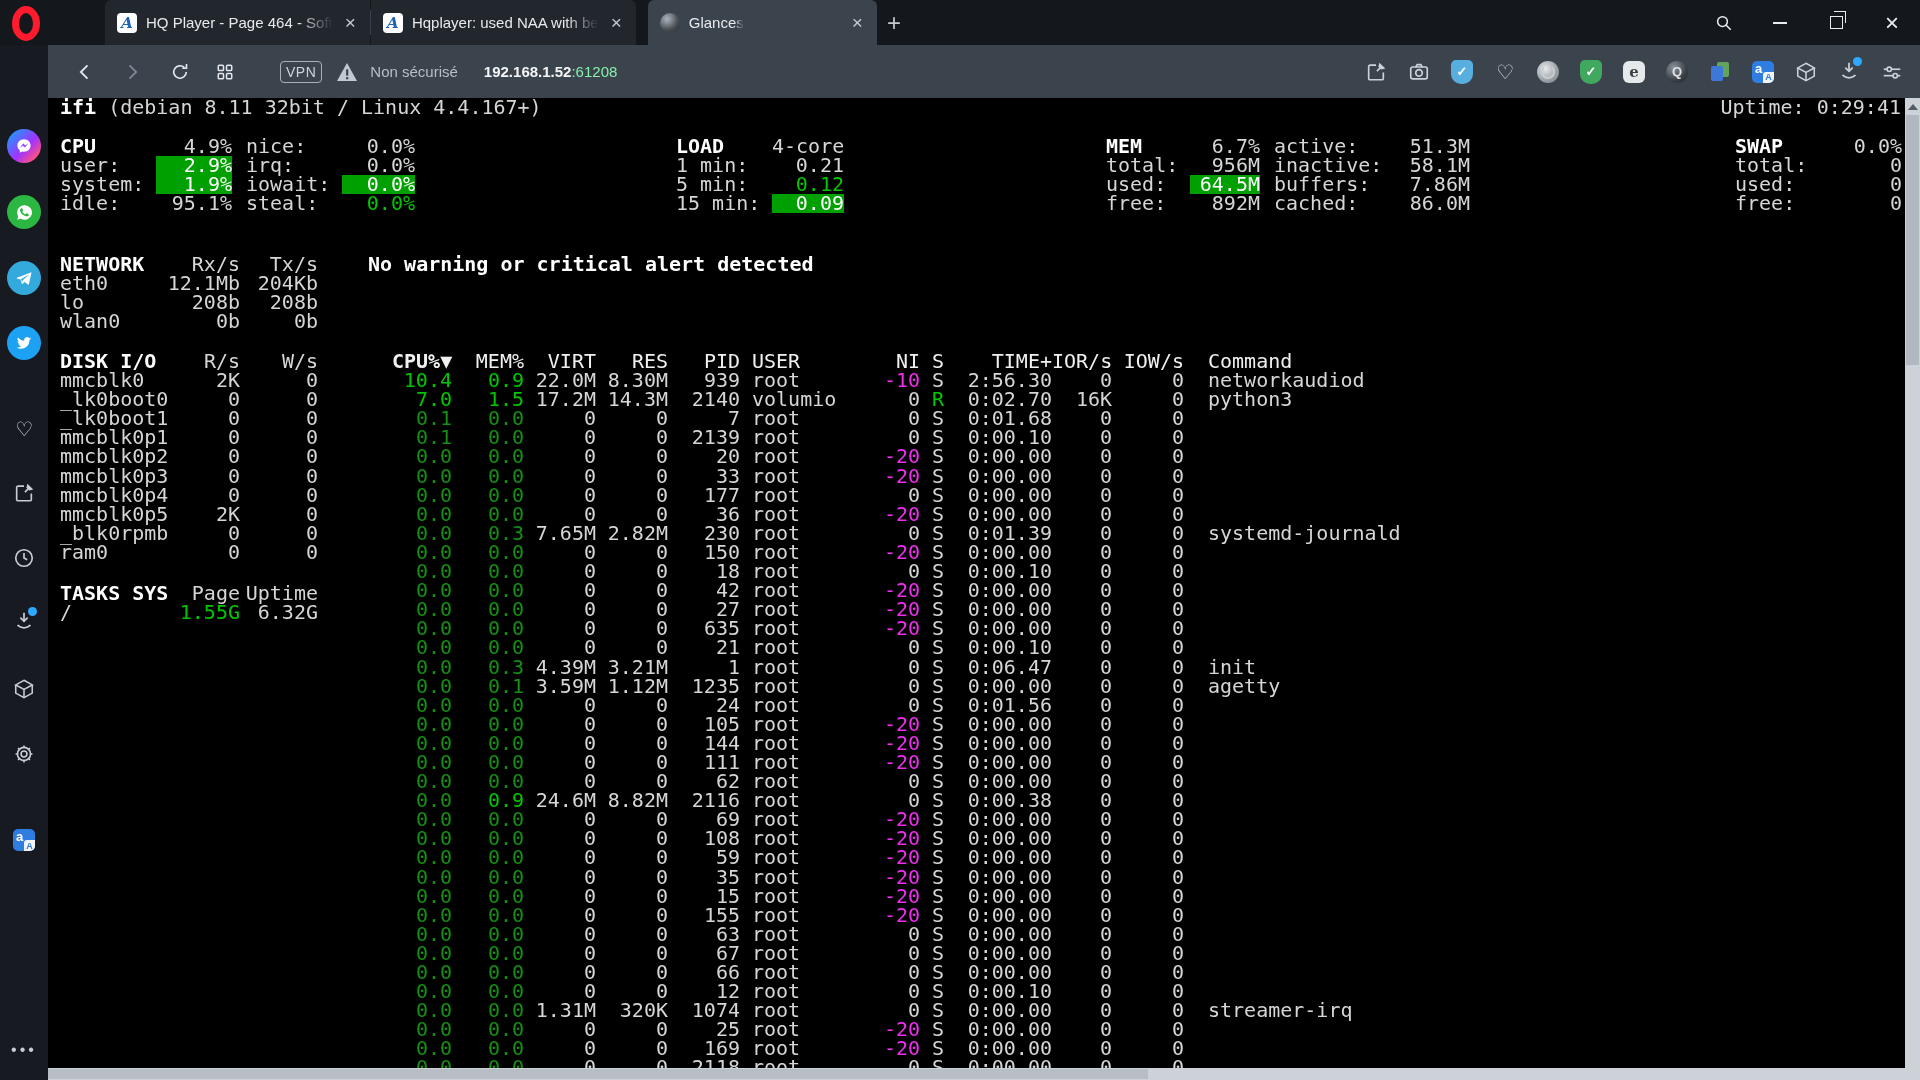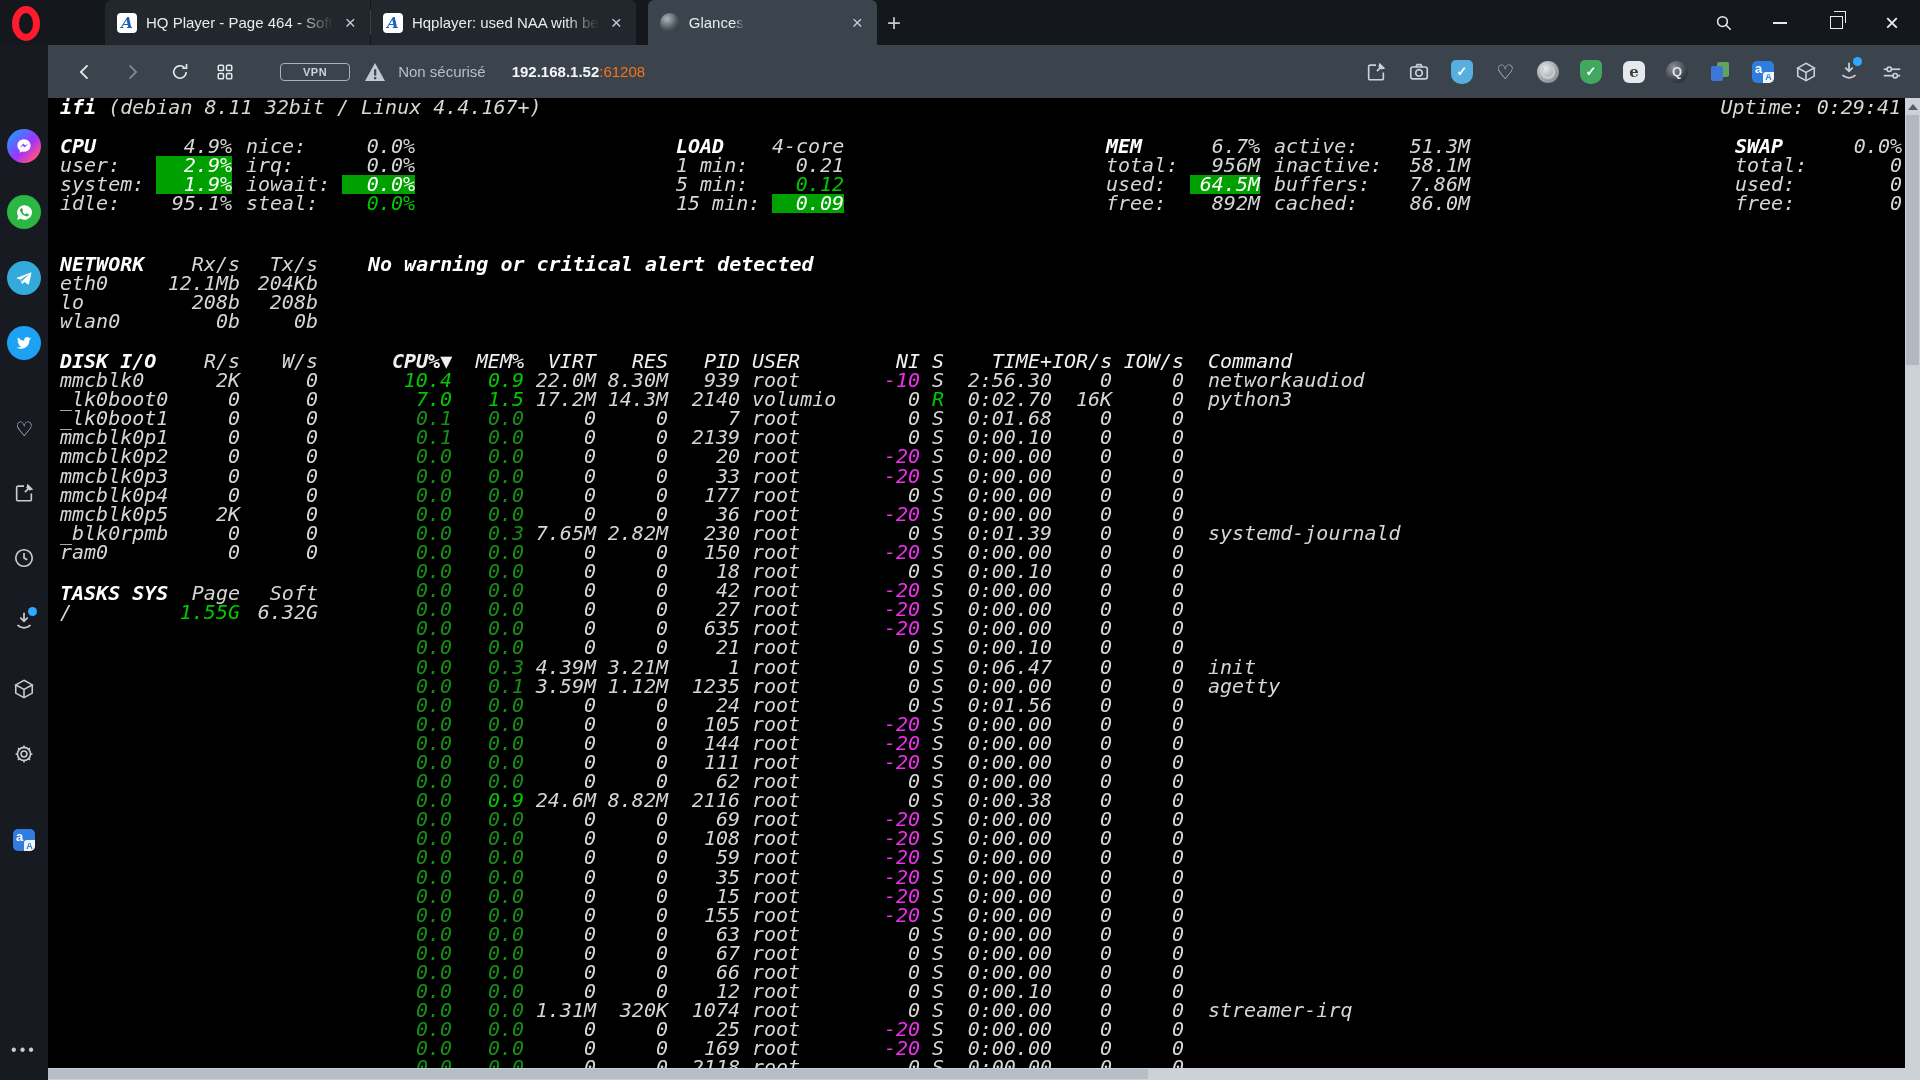--- a/index.html
+++ b/index.html
@@ -34,25 +34,25 @@
   #newtab{display:flex;align-items:center;justify-content:center;width:34px;color:#c3c9d1;font-size:24px;cursor:pointer;}
   
   #winctl{position:absolute;right:0;top:0;height:45px;display:flex;align-items:center;}
   .wbtn{width:56px;height:45px;display:flex;align-items:center;justify-content:center;color:#e8ecf0;cursor:pointer;}
   .minbar{width:14px;height:2px;background:#e8ecf0;}
   .maxsq{width:11px;height:11px;border:1.5px solid #e8ecf0;position:relative;background:transparent;}
   .maxsq:after{content:"";position:absolute;left:3px;top:-6px;width:11px;height:11px;border:1.5px solid #e8ecf0;border-left:none;border-bottom:none;}
   .closex{font-size:24px;line-height:1;font-weight:300;}
   
   .navic{width:30px;height:30px;display:flex;align-items:center;justify-content:center;flex:none;cursor:pointer;}
-  .vpnbadge{border:1.7px solid #a9b0ba;border-radius:4px;color:#cdd3db;font-size:11px;font-weight:bold;padding:2px 22px;letter-spacing:.5px;cursor:pointer;}
+  .vpnbadge{border:1.7px solid #a9b0ba;border-radius:4px;color:#cdd3db;font-size:14px;font-weight:normal;padding:2px 5px;letter-spacing:.5px;cursor:pointer;}
   #nonsec{color:#b8bfc9;font-size:15px;margin-left:8px;text-align:center;}
   #urlbox{margin-left:26px;font-size:15px;}
   #urlhost{color:#f4f6f8;font-weight:bold;}
-  #urlport{color:#f97316;}
+  #urlport{color:#86efac;}
   #rticons{position:absolute;right:15px;top:0;height:53px;display:flex;align-items:center;gap:17px;}
   .tico{width:26px;height:26px;display:flex;align-items:center;justify-content:center;position:relative;cursor:pointer;color:#ccd2da;}
   .shield{width:22px;height:24px;border-radius:5px 5px 10px 10px;display:flex;align-items:center;justify-content:center;color:#fff;font-size:13px;font-weight:bold;}
   .sh-blue{background:#58aede;}
   .sh-green{background:#41a85f;}
   .coin{width:22px;height:22px;border-radius:50%;background:radial-gradient(circle at 38% 35%,#e8eaec,#9aa0a6 60%,#74797e);display:flex;align-items:center;justify-content:center;}
   .coin i{width:10px;height:10px;border:2px solid #c9cdd1;border-radius:50%;border-top-color:transparent;display:block;}
   .evnote{width:22px;height:22px;border-radius:6px;background:#e6e9ec;color:#3c4146;font-family:"DejaVu Serif",serif;font-weight:bold;font-size:15px;display:flex;align-items:center;justify-content:center;}
   .qglobe{width:22px;height:22px;border-radius:50%;background:radial-gradient(circle at 35% 30%,#8b939b,#3a4046 60%,#1d2125);color:#dfe3e7;font-size:13px;font-weight:bold;display:flex;align-items:center;justify-content:center;}
   .docs{position:relative;width:22px;height:22px;}
@@ -65,21 +65,21 @@
   .heartg{font-size:20px;color:#ccd2da;font-family:"DejaVu Sans",sans-serif;}
   
   .sbic{position:absolute;left:0;width:48px;display:flex;align-items:center;justify-content:center;cursor:pointer;color:#c8cdd4;}
   .bubble{width:34px;height:34px;border-radius:50%;display:flex;align-items:center;justify-content:center;}
   .bb-msgr{background:linear-gradient(135deg,#00b2ff,#a033ff 55%,#ff5280 85%,#ff7061);}
   .bb-wapp{background:#2bb741;}
   .bb-tgrm{background:#33a9dc;}
   .bb-twtr{background:#1da1f2;}
   .dots{font-size:16px;letter-spacing:3px;color:#c8cdd4;}
   
-  .term{font-family:"DejaVu Sans Mono",monospace;font-size:20px;line-height:19.1px;color:#d6d6d6;white-space:pre;font-style:italic;}
+  .term{font-family:"DejaVu Sans Mono",monospace;font-size:20px;line-height:19.1px;color:#d6d6d6;white-space:pre;}
   .blk{position:absolute;}
   .trow{height:19.1px;}
   .f{display:inline-block;text-align:right;vertical-align:top;}
   .fl{display:inline-block;text-align:left;vertical-align:top;}
   .bw{font-weight:bold;color:#fff;}
   .gbg{background:#00a000;color:#fff;}
   .gfg{color:#00c800;}
   .gdim{color:#159015;}
   .gbr{color:#00c800;}
   .mag{color:#ee2fee;}
@@ -331,21 +331,21 @@
 
   <div id="cpu-block" class="blk term" style="left:12px;top:39px"><div class="trow"><span class="fl cA-l bw">CPU</span><span class="f cA-v ">4.9%</span><span class="f g14"></span><span class="fl cB-l">nice:</span><span class="f cB-v ">0.0%</span></div><div class="trow"><span class="fl cA-l">user:</span><span class="f cA-v gbg">2.9%</span><span class="f g14"></span><span class="fl cB-l">irq:</span><span class="f cB-v ">0.0%</span></div><div class="trow"><span class="fl cA-l">system:</span><span class="f cA-v gbg">1.9%</span><span class="f g14"></span><span class="fl cB-l">iowait:</span><span class="f cB-v gbg">0.0%</span></div><div class="trow"><span class="fl cA-l">idle:</span><span class="f cA-v ">95.1%</span><span class="f g14"></span><span class="fl cB-l">steal:</span><span class="f cB-v gfg">0.0%</span></div></div>
   <div id="load-block" class="blk term" style="left:628px;top:39px"><div class="trow"><span class="fl ld-l bw">LOAD</span><span class="f ld-v ">4-core</span></div><div class="trow"><span class="fl ld-l">1 min:</span><span class="f ld-v ">0.21</span></div><div class="trow"><span class="fl ld-l">5 min:</span><span class="f ld-v gfg">0.12</span></div><div class="trow"><span class="fl ld-l">15 min:</span><span class="f ld-v gbg">0.09</span></div></div>
   <div id="mem-block" class="blk term" style="left:1058px;top:39px"><div class="trow"><span class="fl mA-l bw">MEM</span><span class="f mA-v ">6.7%</span><span class="f g14"></span><span class="fl mB-l">active:</span><span class="f mB-v ">51.3M</span></div><div class="trow"><span class="fl mA-l">total:</span><span class="f mA-v ">956M</span><span class="f g14"></span><span class="fl mB-l">inactive:</span><span class="f mB-v ">58.1M</span></div><div class="trow"><span class="fl mA-l">used:</span><span class="f mA-v gbg">64.5M</span><span class="f g14"></span><span class="fl mB-l">buffers:</span><span class="f mB-v ">7.86M</span></div><div class="trow"><span class="fl mA-l">free:</span><span class="f mA-v ">892M</span><span class="f g14"></span><span class="fl mB-l">cached:</span><span class="f mB-v ">86.0M</span></div></div>
   <div id="swap-block" class="blk term" style="left:1687px;top:39px"><div class="trow"><span class="fl sw-l bw">SWAP</span><span class="f sw-v ">0.0%</span></div><div class="trow"><span class="fl sw-l">total:</span><span class="f sw-v ">0</span></div><div class="trow"><span class="fl sw-l">used:</span><span class="f sw-v ">0</span></div><div class="trow"><span class="fl sw-l">free:</span><span class="f sw-v ">0</span></div></div>
 
   <div id="net-block" class="blk term" style="left:12px;top:157px"><div class="trow"><span class="fl nt-n bw">NETWORK</span><span class="f nt-1">Rx/s</span><span class="f nt-2">Tx/s</span></div><div class="trow"><span class="fl nt-n">eth0</span><span class="f nt-1">12.1Mb</span><span class="f nt-2">204Kb</span></div><div class="trow"><span class="fl nt-n">lo</span><span class="f nt-1">208b</span><span class="f nt-2">208b</span></div><div class="trow"><span class="fl nt-n">wlan0</span><span class="f nt-1">0b</span><span class="f nt-2">0b</span></div></div>
   <div class="blk term bw" style="left:320px;top:157px">No warning or critical alert detected</div>
 
   <div id="disk-block" class="blk term" style="left:12px;top:254px"><div class="trow"><span class="fl nt-n bw">DISK I/O</span><span class="f nt-1">R/s</span><span class="f nt-2">W/s</span></div><div class="trow"><span class="fl nt-n">mmcblk0</span><span class="f nt-1">2K</span><span class="f nt-2">0</span></div><div class="trow"><span class="fl nt-n">_lk0boot0</span><span class="f nt-1">0</span><span class="f nt-2">0</span></div><div class="trow"><span class="fl nt-n">_lk0boot1</span><span class="f nt-1">0</span><span class="f nt-2">0</span></div><div class="trow"><span class="fl nt-n">mmcblk0p1</span><span class="f nt-1">0</span><span class="f nt-2">0</span></div><div class="trow"><span class="fl nt-n">mmcblk0p2</span><span class="f nt-1">0</span><span class="f nt-2">0</span></div><div class="trow"><span class="fl nt-n">mmcblk0p3</span><span class="f nt-1">0</span><span class="f nt-2">0</span></div><div class="trow"><span class="fl nt-n">mmcblk0p4</span><span class="f nt-1">0</span><span class="f nt-2">0</span></div><div class="trow"><span class="fl nt-n">mmcblk0p5</span><span class="f nt-1">2K</span><span class="f nt-2">0</span></div><div class="trow"><span class="fl nt-n">_blk0rpmb</span><span class="f nt-1">0</span><span class="f nt-2">0</span></div><div class="trow"><span class="fl nt-n">ram0</span><span class="f nt-1">0</span><span class="f nt-2">0</span></div></div>
-  <div id="fs-block" class="blk term" style="left:12px;top:486px"><div class="trow"><span class="fl nt-n bw">TASKS SYS</span><span class="f nt-1">Page</span><span class="f nt-2">Soft</span></div><div class="trow"><span class="fl nt-n">/</span><span class="f nt-1 gfg">1.55G</span><span class="f nt-2">6.32G</span></div></div>
+  <div id="fs-block" class="blk term" style="left:12px;top:486px"><div class="trow"><span class="fl nt-n bw">TASKS SYS</span><span class="f nt-1">Page</span><span class="f nt-2">Uptime</span></div><div class="trow"><span class="fl nt-n">/</span><span class="f nt-1 gfg">1.55G</span><span class="f nt-2">6.32G</span></div></div>
 
   <div id="proc-table" class="blk term" style="left:344px;top:254px"><div class="trow"><span class="f c0 hdr bw">CPU%▼</span><span class="f c1 hdr">MEM%</span><span class="f c2 hdr">VIRT</span><span class="f c3 hdr">RES</span><span class="f c4 hdr">PID</span><span class="f c5 hdr">USER</span><span class="f c6 hdr">NI</span><span class="f c7 hdr">S</span><span class="f c8 hdr">TIME+</span><span class="f c9 hdr">IOR/s</span><span class="f c10 hdr">IOW/s</span><span class="f c11 hdr">Command</span></div><div class="trow"><span class="f c0 gbr">10.4</span><span class="f c1 gbr">0.9</span><span class="f c2">22.0M</span><span class="f c3">8.30M</span><span class="f c4">939</span><span class="f c5">root</span><span class="f c6 mag">-10</span><span class="f c7">S</span><span class="f c8">2:56.30</span><span class="f c9">0</span><span class="f c10">0</span><span class="f c11">networkaudiod</span></div><div class="trow"><span class="f c0 gbr">7.0</span><span class="f c1 gbr">1.5</span><span class="f c2">17.2M</span><span class="f c3">14.3M</span><span class="f c4">2140</span><span class="f c5">volumio</span><span class="f c6">0</span><span class="f c7 gbr">R</span><span class="f c8">0:02.70</span><span class="f c9">16K</span><span class="f c10">0</span><span class="f c11">python3</span></div><div class="trow"><span class="f c0 gdim">0.1</span><span class="f c1 gdim">0.0</span><span class="f c2">0</span><span class="f c3">0</span><span class="f c4">7</span><span class="f c5">root</span><span class="f c6">0</span><span class="f c7">S</span><span class="f c8">0:01.68</span><span class="f c9">0</span><span class="f c10">0</span><span class="f c11"></span></div><div class="trow"><span class="f c0 gdim">0.1</span><span class="f c1 gdim">0.0</span><span class="f c2">0</span><span class="f c3">0</span><span class="f c4">2139</span><span class="f c5">root</span><span class="f c6">0</span><span class="f c7">S</span><span class="f c8">0:00.10</span><span class="f c9">0</span><span class="f c10">0</span><span class="f c11"></span></div><div class="trow"><span class="f c0 gdim">0.0</span><span class="f c1 gdim">0.0</span><span class="f c2">0</span><span class="f c3">0</span><span class="f c4">20</span><span class="f c5">root</span><span class="f c6 mag">-20</span><span class="f c7">S</span><span class="f c8">0:00.00</span><span class="f c9">0</span><span class="f c10">0</span><span class="f c11"></span></div><div class="trow"><span class="f c0 gdim">0.0</span><span class="f c1 gdim">0.0</span><span class="f c2">0</span><span class="f c3">0</span><span class="f c4">33</span><span class="f c5">root</span><span class="f c6 mag">-20</span><span class="f c7">S</span><span class="f c8">0:00.00</span><span class="f c9">0</span><span class="f c10">0</span><span class="f c11"></span></div><div class="trow"><span class="f c0 gdim">0.0</span><span class="f c1 gdim">0.0</span><span class="f c2">0</span><span class="f c3">0</span><span class="f c4">177</span><span class="f c5">root</span><span class="f c6">0</span><span class="f c7">S</span><span class="f c8">0:00.00</span><span class="f c9">0</span><span class="f c10">0</span><span class="f c11"></span></div><div class="trow"><span class="f c0 gdim">0.0</span><span class="f c1 gdim">0.0</span><span class="f c2">0</span><span class="f c3">0</span><span class="f c4">36</span><span class="f c5">root</span><span class="f c6 mag">-20</span><span class="f c7">S</span><span class="f c8">0:00.00</span><span class="f c9">0</span><span class="f c10">0</span><span class="f c11"></span></div><div class="trow"><span class="f c0 gdim">0.0</span><span class="f c1 gdim">0.3</span><span class="f c2">7.65M</span><span class="f c3">2.82M</span><span class="f c4">230</span><span class="f c5">root</span><span class="f c6">0</span><span class="f c7">S</span><span class="f c8">0:01.39</span><span class="f c9">0</span><span class="f c10">0</span><span class="f c11">systemd-journald</span></div><div class="trow"><span class="f c0 gdim">0.0</span><span class="f c1 gdim">0.0</span><span class="f c2">0</span><span class="f c3">0</span><span class="f c4">150</span><span class="f c5">root</span><span class="f c6 mag">-20</span><span class="f c7">S</span><span class="f c8">0:00.00</span><span class="f c9">0</span><span class="f c10">0</span><span class="f c11"></span></div><div class="trow"><span class="f c0 gdim">0.0</span><span class="f c1 gdim">0.0</span><span class="f c2">0</span><span class="f c3">0</span><span class="f c4">18</span><span class="f c5">root</span><span class="f c6">0</span><span class="f c7">S</span><span class="f c8">0:00.10</span><span class="f c9">0</span><span class="f c10">0</span><span class="f c11"></span></div><div class="trow"><span class="f c0 gdim">0.0</span><span class="f c1 gdim">0.0</span><span class="f c2">0</span><span class="f c3">0</span><span class="f c4">42</span><span class="f c5">root</span><span class="f c6 mag">-20</span><span class="f c7">S</span><span class="f c8">0:00.00</span><span class="f c9">0</span><span class="f c10">0</span><span class="f c11"></span></div><div class="trow"><span class="f c0 gdim">0.0</span><span class="f c1 gdim">0.0</span><span class="f c2">0</span><span class="f c3">0</span><span class="f c4">27</span><span class="f c5">root</span><span class="f c6 mag">-20</span><span class="f c7">S</span><span class="f c8">0:00.00</span><span class="f c9">0</span><span class="f c10">0</span><span class="f c11"></span></div><div class="trow"><span class="f c0 gdim">0.0</span><span class="f c1 gdim">0.0</span><span class="f c2">0</span><span class="f c3">0</span><span class="f c4">635</span><span class="f c5">root</span><span class="f c6 mag">-20</span><span class="f c7">S</span><span class="f c8">0:00.00</span><span class="f c9">0</span><span class="f c10">0</span><span class="f c11"></span></div><div class="trow"><span class="f c0 gdim">0.0</span><span class="f c1 gdim">0.0</span><span class="f c2">0</span><span class="f c3">0</span><span class="f c4">21</span><span class="f c5">root</span><span class="f c6">0</span><span class="f c7">S</span><span class="f c8">0:00.10</span><span class="f c9">0</span><span class="f c10">0</span><span class="f c11"></span></div><div class="trow"><span class="f c0 gdim">0.0</span><span class="f c1 gdim">0.3</span><span class="f c2">4.39M</span><span class="f c3">3.21M</span><span class="f c4">1</span><span class="f c5">root</span><span class="f c6">0</span><span class="f c7">S</span><span class="f c8">0:06.47</span><span class="f c9">0</span><span class="f c10">0</span><span class="f c11">init</span></div><div class="trow"><span class="f c0 gdim">0.0</span><span class="f c1 gdim">0.1</span><span class="f c2">3.59M</span><span class="f c3">1.12M</span><span class="f c4">1235</span><span class="f c5">root</span><span class="f c6">0</span><span class="f c7">S</span><span class="f c8">0:00.00</span><span class="f c9">0</span><span class="f c10">0</span><span class="f c11">agetty</span></div><div class="trow"><span class="f c0 gdim">0.0</span><span class="f c1 gdim">0.0</span><span class="f c2">0</span><span class="f c3">0</span><span class="f c4">24</span><span class="f c5">root</span><span class="f c6">0</span><span class="f c7">S</span><span class="f c8">0:01.56</span><span class="f c9">0</span><span class="f c10">0</span><span class="f c11"></span></div><div class="trow"><span class="f c0 gdim">0.0</span><span class="f c1 gdim">0.0</span><span class="f c2">0</span><span class="f c3">0</span><span class="f c4">105</span><span class="f c5">root</span><span class="f c6 mag">-20</span><span class="f c7">S</span><span class="f c8">0:00.00</span><span class="f c9">0</span><span class="f c10">0</span><span class="f c11"></span></div><div class="trow"><span class="f c0 gdim">0.0</span><span class="f c1 gdim">0.0</span><span class="f c2">0</span><span class="f c3">0</span><span class="f c4">144</span><span class="f c5">root</span><span class="f c6 mag">-20</span><span class="f c7">S</span><span class="f c8">0:00.00</span><span class="f c9">0</span><span class="f c10">0</span><span class="f c11"></span></div><div class="trow"><span class="f c0 gdim">0.0</span><span class="f c1 gdim">0.0</span><span class="f c2">0</span><span class="f c3">0</span><span class="f c4">111</span><span class="f c5">root</span><span class="f c6 mag">-20</span><span class="f c7">S</span><span class="f c8">0:00.00</span><span class="f c9">0</span><span class="f c10">0</span><span class="f c11"></span></div><div class="trow"><span class="f c0 gdim">0.0</span><span class="f c1 gdim">0.0</span><span class="f c2">0</span><span class="f c3">0</span><span class="f c4">62</span><span class="f c5">root</span><span class="f c6">0</span><span class="f c7">S</span><span class="f c8">0:00.00</span><span class="f c9">0</span><span class="f c10">0</span><span class="f c11"></span></div><div class="trow"><span class="f c0 gdim">0.0</span><span class="f c1 gbr">0.9</span><span class="f c2">24.6M</span><span class="f c3">8.82M</span><span class="f c4">2116</span><span class="f c5">root</span><span class="f c6">0</span><span class="f c7">S</span><span class="f c8">0:00.38</span><span class="f c9">0</span><span class="f c10">0</span><span class="f c11"></span></div><div class="trow"><span class="f c0 gdim">0.0</span><span class="f c1 gdim">0.0</span><span class="f c2">0</span><span class="f c3">0</span><span class="f c4">69</span><span class="f c5">root</span><span class="f c6 mag">-20</span><span class="f c7">S</span><span class="f c8">0:00.00</span><span class="f c9">0</span><span class="f c10">0</span><span class="f c11"></span></div><div class="trow"><span class="f c0 gdim">0.0</span><span class="f c1 gdim">0.0</span><span class="f c2">0</span><span class="f c3">0</span><span class="f c4">108</span><span class="f c5">root</span><span class="f c6 mag">-20</span><span class="f c7">S</span><span class="f c8">0:00.00</span><span class="f c9">0</span><span class="f c10">0</span><span class="f c11"></span></div><div class="trow"><span class="f c0 gdim">0.0</span><span class="f c1 gdim">0.0</span><span class="f c2">0</span><span class="f c3">0</span><span class="f c4">59</span><span class="f c5">root</span><span class="f c6 mag">-20</span><span class="f c7">S</span><span class="f c8">0:00.00</span><span class="f c9">0</span><span class="f c10">0</span><span class="f c11"></span></div><div class="trow"><span class="f c0 gdim">0.0</span><span class="f c1 gdim">0.0</span><span class="f c2">0</span><span class="f c3">0</span><span class="f c4">35</span><span class="f c5">root</span><span class="f c6 mag">-20</span><span class="f c7">S</span><span class="f c8">0:00.00</span><span class="f c9">0</span><span class="f c10">0</span><span class="f c11"></span></div><div class="trow"><span class="f c0 gdim">0.0</span><span class="f c1 gdim">0.0</span><span class="f c2">0</span><span class="f c3">0</span><span class="f c4">15</span><span class="f c5">root</span><span class="f c6 mag">-20</span><span class="f c7">S</span><span class="f c8">0:00.00</span><span class="f c9">0</span><span class="f c10">0</span><span class="f c11"></span></div><div class="trow"><span class="f c0 gdim">0.0</span><span class="f c1 gdim">0.0</span><span class="f c2">0</span><span class="f c3">0</span><span class="f c4">155</span><span class="f c5">root</span><span class="f c6 mag">-20</span><span class="f c7">S</span><span class="f c8">0:00.00</span><span class="f c9">0</span><span class="f c10">0</span><span class="f c11"></span></div><div class="trow"><span class="f c0 gdim">0.0</span><span class="f c1 gdim">0.0</span><span class="f c2">0</span><span class="f c3">0</span><span class="f c4">63</span><span class="f c5">root</span><span class="f c6">0</span><span class="f c7">S</span><span class="f c8">0:00.00</span><span class="f c9">0</span><span class="f c10">0</span><span class="f c11"></span></div><div class="trow"><span class="f c0 gdim">0.0</span><span class="f c1 gdim">0.0</span><span class="f c2">0</span><span class="f c3">0</span><span class="f c4">67</span><span class="f c5">root</span><span class="f c6">0</span><span class="f c7">S</span><span class="f c8">0:00.00</span><span class="f c9">0</span><span class="f c10">0</span><span class="f c11"></span></div><div class="trow"><span class="f c0 gdim">0.0</span><span class="f c1 gdim">0.0</span><span class="f c2">0</span><span class="f c3">0</span><span class="f c4">66</span><span class="f c5">root</span><span class="f c6">0</span><span class="f c7">S</span><span class="f c8">0:00.00</span><span class="f c9">0</span><span class="f c10">0</span><span class="f c11"></span></div><div class="trow"><span class="f c0 gdim">0.0</span><span class="f c1 gdim">0.0</span><span class="f c2">0</span><span class="f c3">0</span><span class="f c4">12</span><span class="f c5">root</span><span class="f c6">0</span><span class="f c7">S</span><span class="f c8">0:00.10</span><span class="f c9">0</span><span class="f c10">0</span><span class="f c11"></span></div><div class="trow"><span class="f c0 gdim">0.0</span><span class="f c1 gdim">0.0</span><span class="f c2">1.31M</span><span class="f c3">320K</span><span class="f c4">1074</span><span class="f c5">root</span><span class="f c6">0</span><span class="f c7">S</span><span class="f c8">0:00.00</span><span class="f c9">0</span><span class="f c10">0</span><span class="f c11">streamer-irq</span></div><div class="trow"><span class="f c0 gdim">0.0</span><span class="f c1 gdim">0.0</span><span class="f c2">0</span><span class="f c3">0</span><span class="f c4">25</span><span class="f c5">root</span><span class="f c6 mag">-20</span><span class="f c7">S</span><span class="f c8">0:00.00</span><span class="f c9">0</span><span class="f c10">0</span><span class="f c11"></span></div><div class="trow"><span class="f c0 gdim">0.0</span><span class="f c1 gdim">0.0</span><span class="f c2">0</span><span class="f c3">0</span><span class="f c4">169</span><span class="f c5">root</span><span class="f c6 mag">-20</span><span class="f c7">S</span><span class="f c8">0:00.00</span><span class="f c9">0</span><span class="f c10">0</span><span class="f c11"></span></div><div class="trow"><span class="f c0 gdim">0.0</span><span class="f c1 gdim">0.0</span><span class="f c2">0</span><span class="f c3">0</span><span class="f c4">2118</span><span class="f c5">root</span><span class="f c6">0</span><span class="f c7">S</span><span class="f c8">0:00.00</span><span class="f c9">0</span><span class="f c10">0</span><span class="f c11"></span></div><div class="trow"><span class="f c0 gdim">0.0</span><span class="f c1 gdim">0.0</span><span class="f c2">0</span><span class="f c3">0</span><span class="f c4">170</span><span class="f c5">root</span><span class="f c6">0</span><span class="f c7">S</span><span class="f c8">0:00.00</span><span class="f c9">0</span><span class="f c10">0</span><span class="f c11"></span></div></div>
 </div>
 
 <div id="vscroll">
   <div class="upchev"></div>
   <div id="vthumb"></div>
 </div>
 <div id="hscroll">
   <div id="hthumb"></div>

